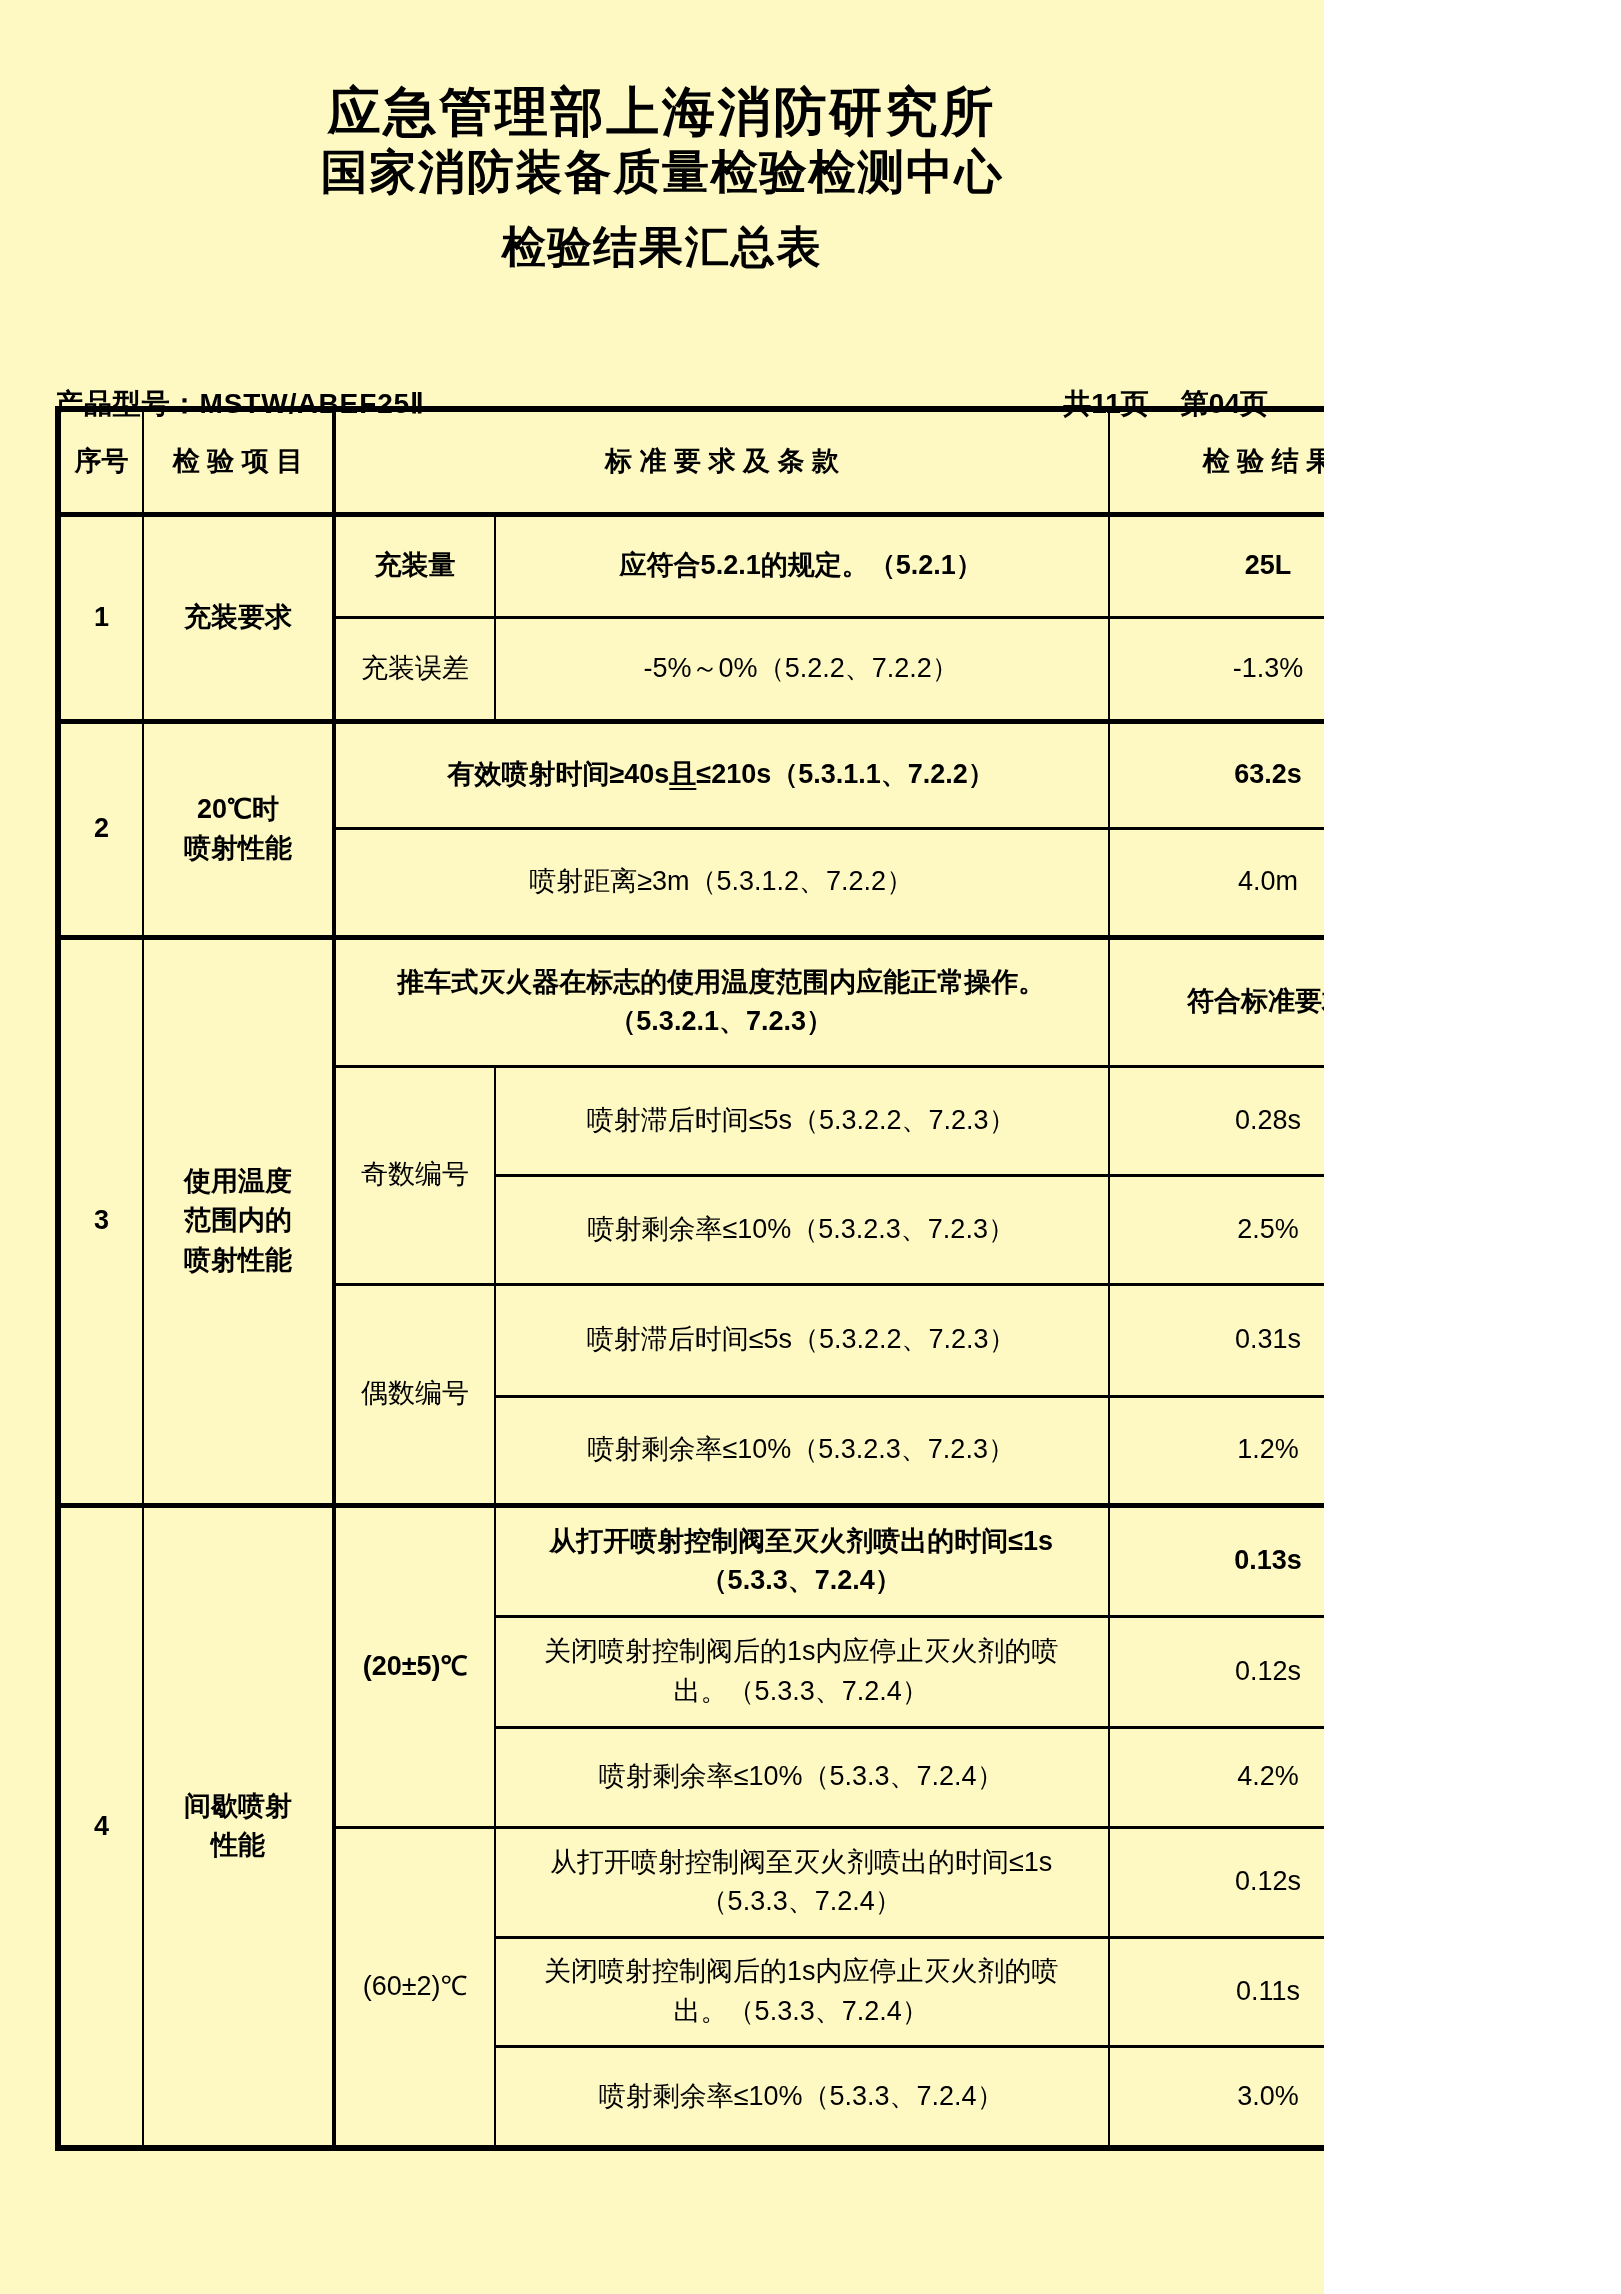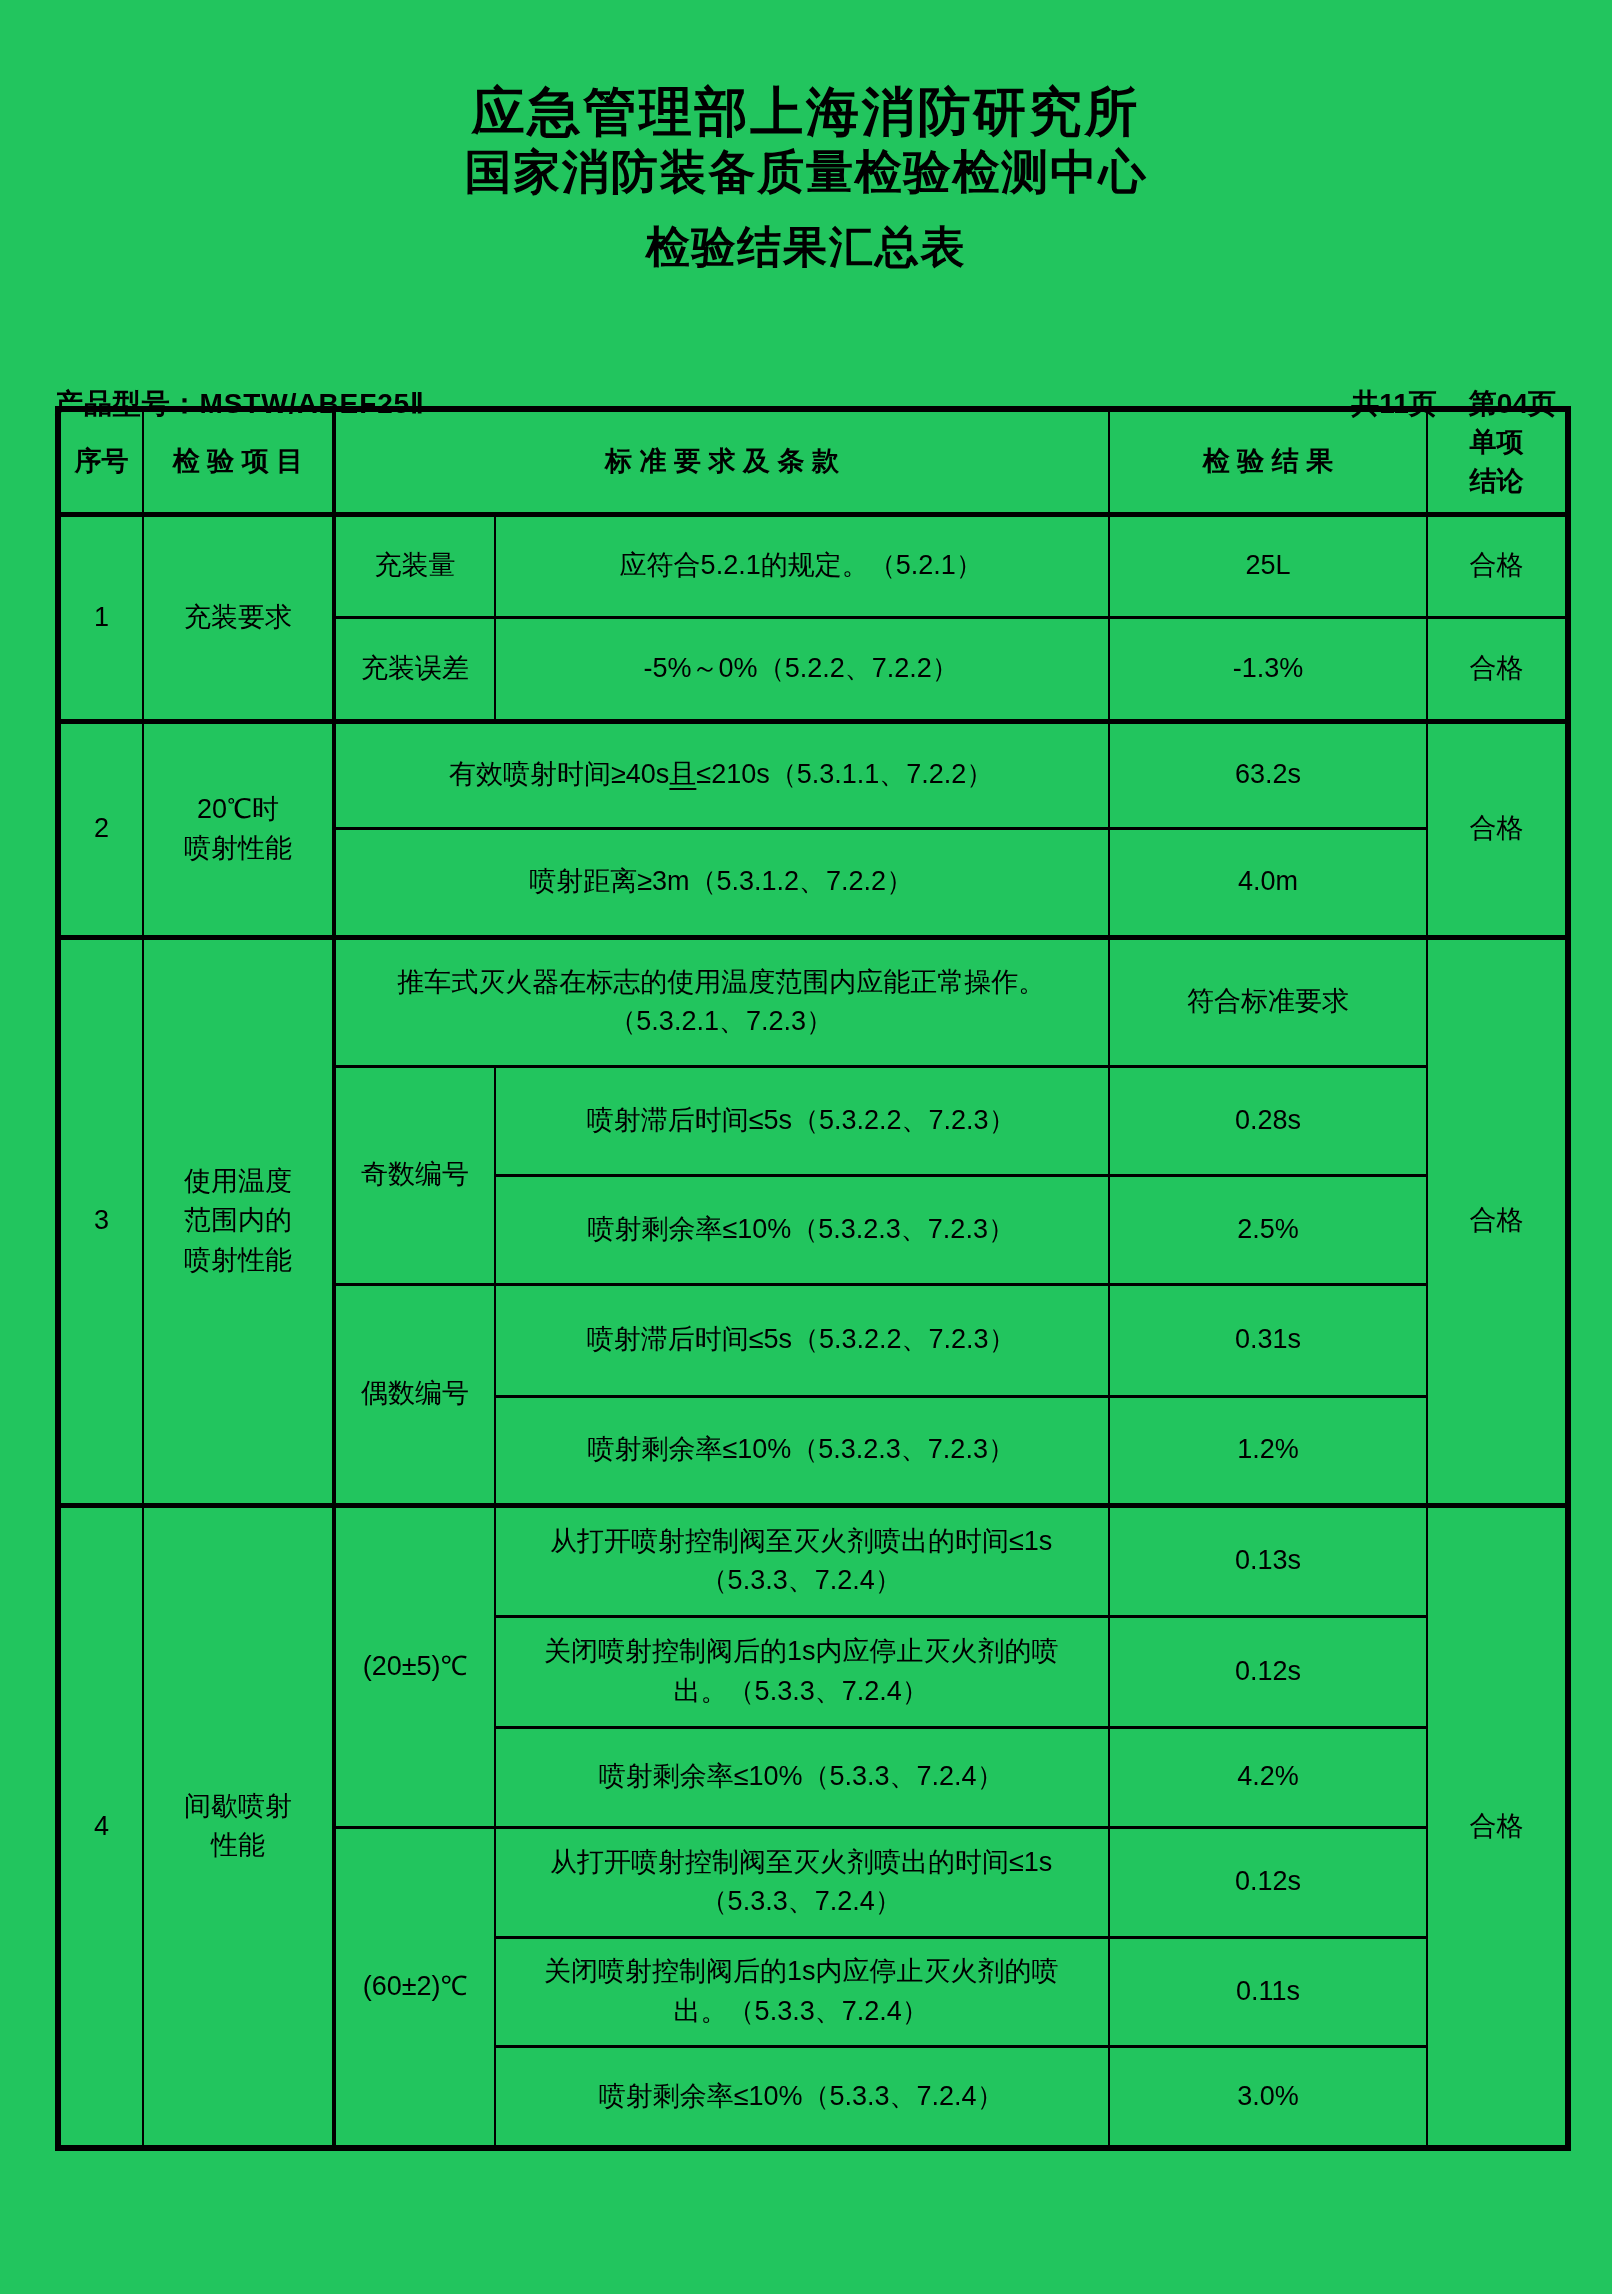--- a/index.html
+++ b/index.html
@@ -1,21 +1,21 @@
 <!DOCTYPE html>
 <html style="font-size:14.5px"><head>
 <meta charset="utf-8">
 <style>
   * { margin: 0; padding: 0; box-sizing: border-box; }
   html, body { background: #ffffff; }
   .page {
     position: relative;
-    width: 1612px;
+    width: 1324px;
     height: 2295px;
-    background: #22c55e;
+    background: #fef9c3;
     color: #000000;
     font-family: "Liberation Sans", sans-serif;
     overflow: hidden;
   }
   .title-block { position: absolute; top: 80px; left: 0; width: 100%; text-align: center; }
   .title1 { font-size: 53px; font-weight: 700; line-height: 64px; letter-spacing: 2.7px; }
   .title2 { font-size: 47px; font-weight: 700; line-height: 56px; letter-spacing: 1.8px; }
   .title3 { font-size: 44px; font-weight: 700; line-height: 53px; letter-spacing: 1.8px; margin-top: 20px; }
 
   .info-row {
@@ -41,21 +41,21 @@
     border-bottom-width: 3.6px;
     font-size: 27px;
     font-weight: 500;
     text-align: center;
     vertical-align: middle;
     white-space: pre-line;
     line-height: 1.45;
     padding: 3.6px 5.5px;
     overflow: hidden;
   }
-  td.major { border-top-width: 5.5px; }
+  td.major { border-top-width: 5.5px; font-weight: bold; }
   tr.hdr td { border-bottom-width: 5.5px; }
   td.reqzone { border-left-width: 4.5px; }
   td.req { text-align: center; padding-left: 11px; padding-right: 12.7px; }
   td.hcell { font-weight: 600; }
   .u { text-decoration: underline; text-underline-offset: 4.5px; }
 
   
   tr.h116 { height: 105px; } tr.h113 { height: 103px; } tr.h114 { height: 104px; }
   tr.h118 { height: 107px; } tr.h120 { height: 109px; } tr.h142 { height: 129px; }
   tr.h123 { height: 112px; } tr.h122 { height: 111px; } tr.h110 { height: 100px; }

